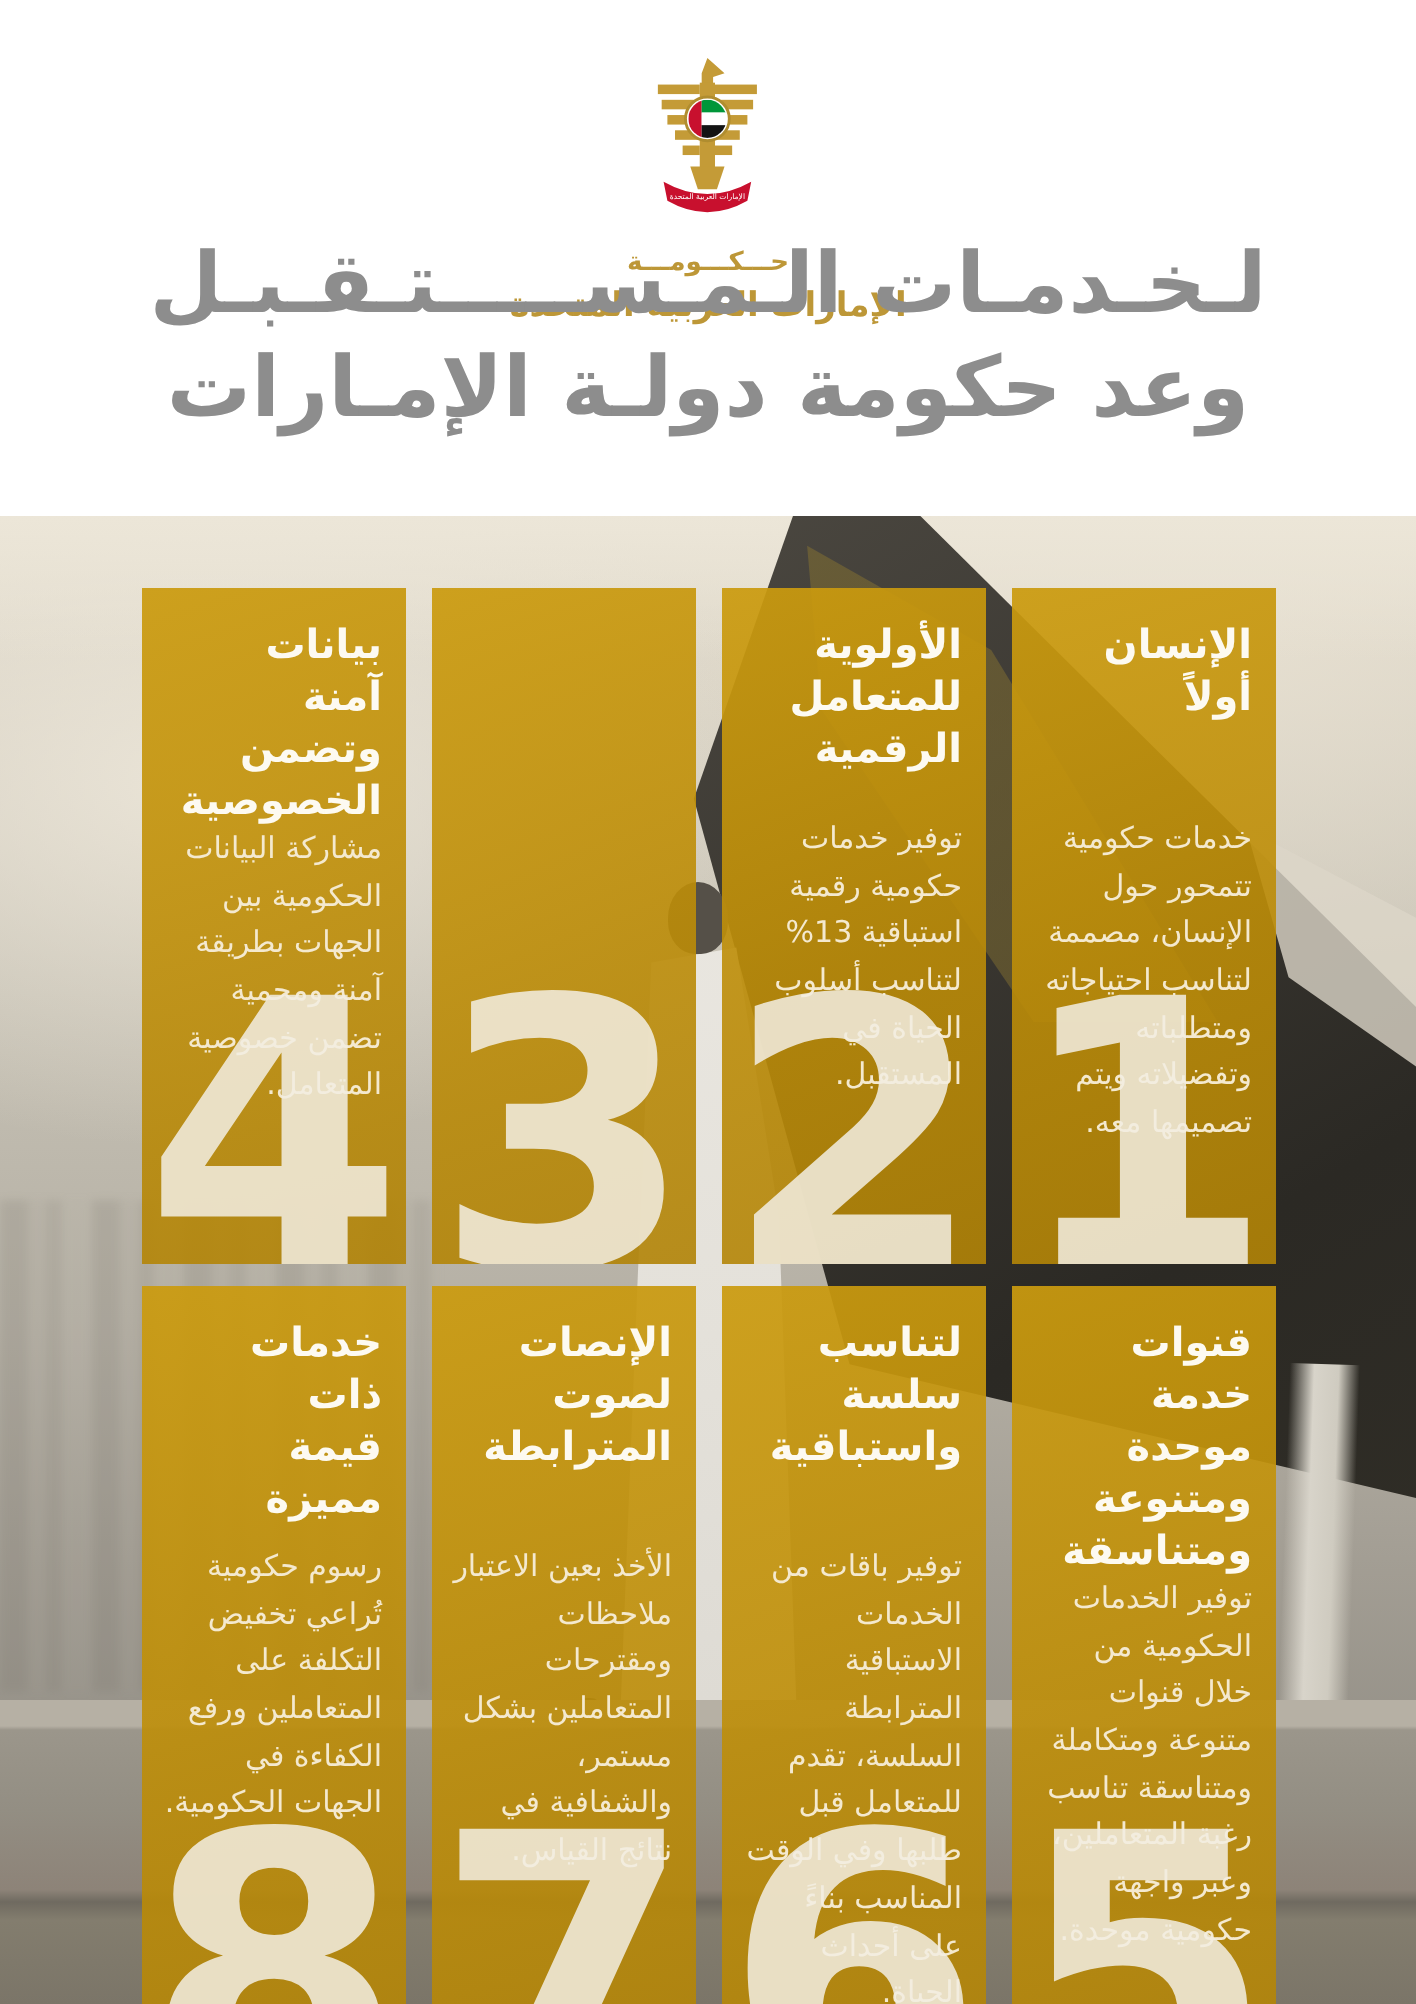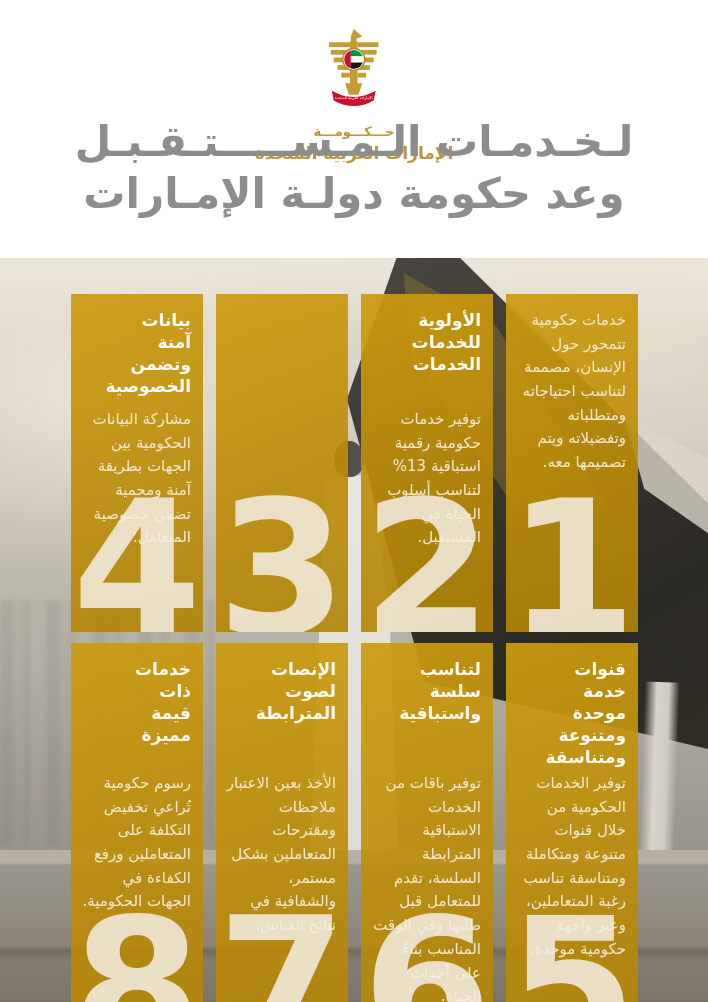--- a/index.html
+++ b/index.html
@@ -53,21 +53,21 @@
 
   
   .grid { position:absolute; left:70px; top:294px; width:568px; direction:rtl; }
   .row { display:flex; gap:13px; direction:rtl; }
   .row.row2 { margin-top:11px; }
   .card { position:relative; width:132px; overflow:hidden; text-align:right;
     padding:15px 12px 0 10px; color:#fdfaf1;
     background:linear-gradient(160deg, rgba(203,155,15,.93) 0%, rgba(188,140,8,.90) 55%, rgba(177,131,7,.90) 100%); }
   .row1 .card { height:338px; }
   .row2 .card { height:422px; }
-  .card-title { font-size:17px; font-weight:bold; line-height:1.3; min-height:99px;margin-left:44px; }
+  .card-title { font-size:20px; font-weight:bold; line-height:1.3; min-height:99px;margin-left:44px; }
   .row2 .card-title { min-height:114px; }
   .card-desc { font-size:15px; line-height:1.58; color:#f4e9cf; }
   .card-num { position:absolute; left:0; right:0; bottom:-30px; text-align:center;
     font-size:186px; font-weight:bold; line-height:1; color:rgba(242,237,226,.86); }
   .row2 .card-num { bottom:-14px; }
 </style>
 </head>
 <body>
 
 <div class="poster">
@@ -124,25 +124,26 @@
   </div>
 
   <div class="main-title">
     <div>لـخـدمـات الـمـســـــتـقـبـل</div>
     <div>وعد حكومة دولـة الإمـارات</div>
   </div>
 
   <div class="grid">
     <div class="row row1">
       <div class="card">
+        <div class="card-title">الإنسان أولاً</div>
         <div class="card-desc">خدمات حكومية تتمحور حول الإنسان، مصممة لتناسب احتياجاته ومتطلباته وتفضيلاته ويتم تصميمها معه.</div>
         <div class="card-num">1</div>
       </div>
       <div class="card">
-        <div class="card-title">الأولوية للخدمات الخدمات</div>
+        <div class="card-title">الأولوية للمتعامل الرقمية</div>
         <div class="card-desc">توفير خدمات حكومية رقمية استباقية 13% لتناسب أسلوب الحياة في المستقبل.</div>
         <div class="card-num">2</div>
       </div>
       <div class="card">
         <div class="card-num">3</div>
       </div>
       <div class="card">
         <div class="card-title">بيانات آمنة وتضمن الخصوصية</div>
         <div class="card-desc">مشاركة البيانات الحكومية بين الجهات بطريقة آمنة ومحمية تضمن خصوصية المتعامل.</div>
         <div class="card-num">4</div>

